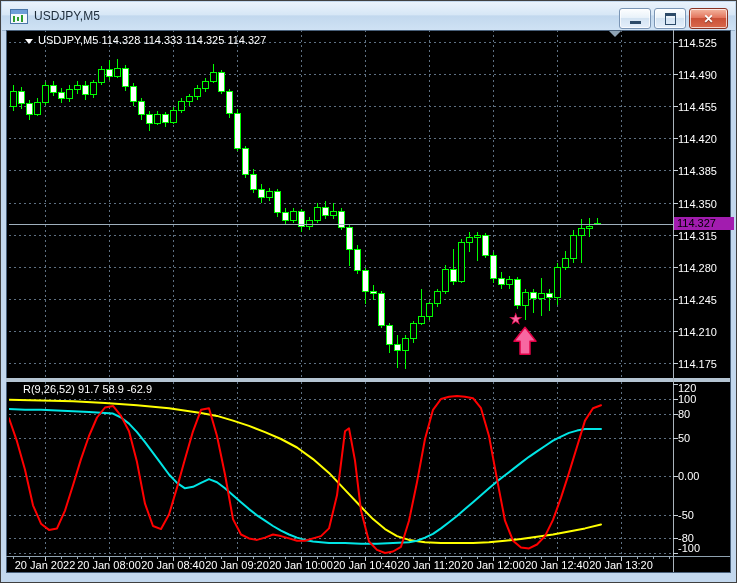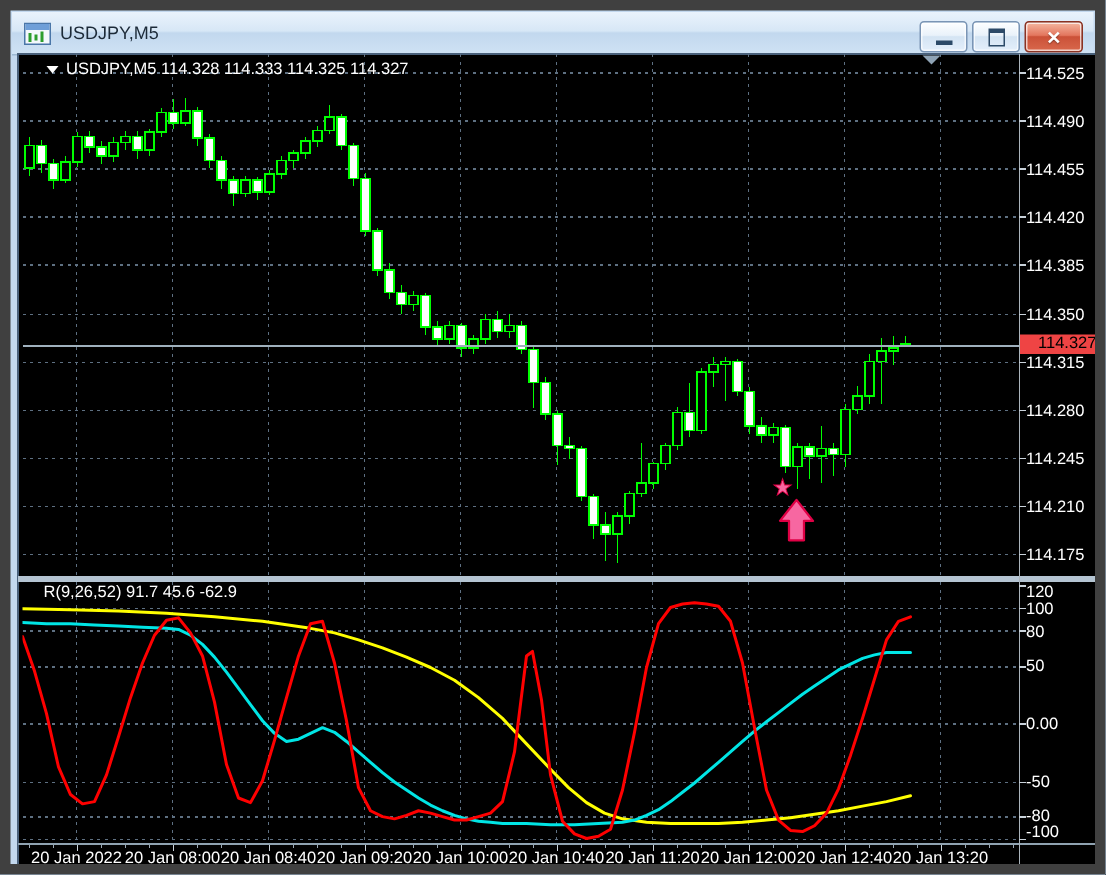--- a/index.html
+++ b/index.html
@@ -1,34 +1,34 @@
 <!DOCTYPE html>
 <html><head>
 <meta charset="utf-8">
 <style>
   html,body{margin:0;padding:0;background:#9fb6cc;font-family:"Liberation Sans",sans-serif;}
-  .window{position:relative;width:737px;height:583px;background:#c3d8ee;border:7px solid #404040;box-sizing:border-box;overflow:hidden;}
+  .window{position:relative;width:737px;height:583px;background:#c3d8ee;border:1px solid #404040;box-sizing:border-box;overflow:hidden;}
   .titlebar{position:absolute;left:1px;top:1px;right:1px;height:28px;
     background:linear-gradient(#eaf3fc,#d7e7f6 45%,#c2d8ee 50%,#cfe2f4);
     border-bottom:1px solid #9db8d2;display:flex;align-items:center;}
   .title-icon{width:18px;height:15px;margin-left:8px;margin-right:6px;}
   .title-text{font-size:12px;color:#1c2a38;}
   .winbtns{position:absolute;right:7px;top:6px;display:flex;gap:3px;}
   .wbtn{width:30px;height:19px;border:1px solid #7a95b5;border-radius:3px;
     background:linear-gradient(#fdfeff,#e9f2fa 45%,#d4e4f3 50%,#e4effb);
     display:flex;align-items:center;justify-content:center;box-shadow:inset 0 0 0 1px rgba(255,255,255,.7);}
   .wbtn.close{width:37px;border-color:#8a3222;background:linear-gradient(#f4b7a1,#e3765e 45%,#cb5138 50%,#d8684c);}
   .glyph-min{width:11px;height:3px;background:#2c4a68;margin-top:8px;}
   .glyph-restore{width:9px;height:8px;border:1px solid #2c4a68;border-top:3px solid #2c4a68;background:transparent;}
   .glyph-close{color:#fff;font-size:12px;font-weight:bold;line-height:1;text-shadow:0 1px 1px rgba(0,0,0,.4);}
   svg.chart{position:absolute;left:0;top:0;}
   .overlay{position:absolute;color:#fff;font-size:11px;white-space:nowrap;margin-left:11px;}
   .hdr-tri{display:inline-block;width:0;height:0;border-left:4px solid transparent;border-right:4px solid transparent;border-top:5px solid #ffffff;margin-right:5px;vertical-align:middle;}
-  .pricetag{position:absolute;left:673px;top:216px;width:60px;height:13px;background:#ef4444;color:#000;
-    font-size:11px;line-height:13px;padding-left:3px;box-sizing:border-box;text-align:center;}
+  .pricetag{position:absolute;left:673px;top:216px;width:60px;height:13px;background:#a21caf;color:#000;
+    font-size:11px;line-height:13px;padding-left:3px;box-sizing:border-box;}
   .region{position:absolute;background:transparent;}
 </style>
 </head>
 <body>
 
 <div class="window">
 
   <div class="titlebar">
     <svg class="title-icon" viewBox="0 0 18 15">
       <rect x="0.5" y="0.5" width="17" height="14" fill="#f4f8fc" stroke="#4a76a8"></rect>
@@ -359,17 +359,17 @@
   <div class="region" style="left:5px;top:29px;width:667px;height:348px;"></div>
   <div class="region" style="left:5px;top:377px;width:724px;height:4px;"></div>
   <div class="region" style="left:5px;top:381px;width:667px;height:172px;"></div>
   <div class="region" style="left:673px;top:29px;width:56px;height:526px;"></div>
   <div class="region" style="left:5px;top:556px;width:724px;height:15px;"></div>
 
   <div class="overlay" style="left:13px;top:33px;">
     <span class="hdr-tri"></span><span>USDJPY,M5</span>&nbsp;<span>114.328 114.333 114.325 114.327</span>
   </div>
 
-  <div class="overlay" style="left:11px;top:382px;">R(9,26,52) 91.7 45.6 -62.9</div>
+  <div class="overlay" style="left:11px;top:382px;">R(9,26,52) 91.7 58.9 -62.9</div>
 
   <div class="pricetag">114.327</div>
 
 </div>
 
 </body></html>

